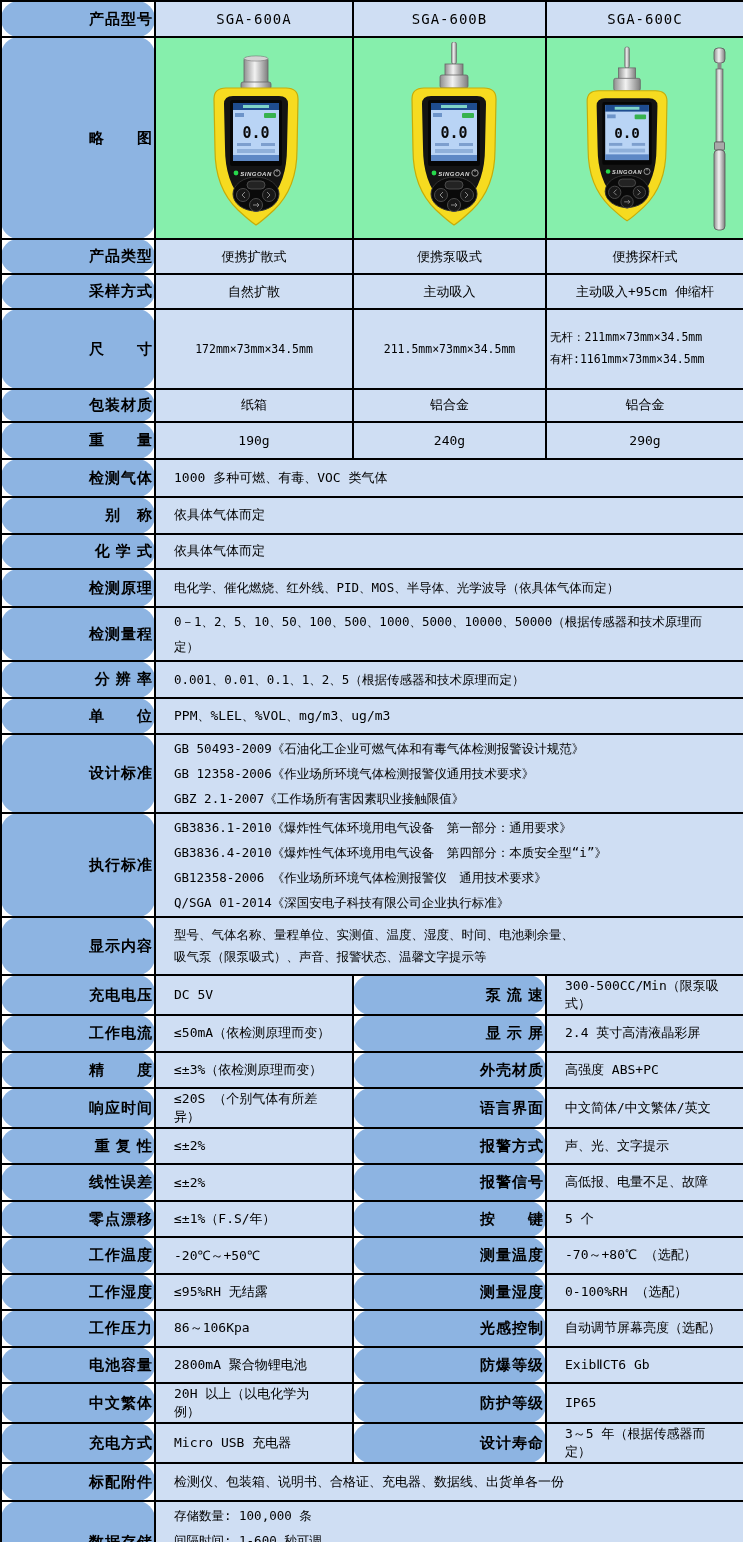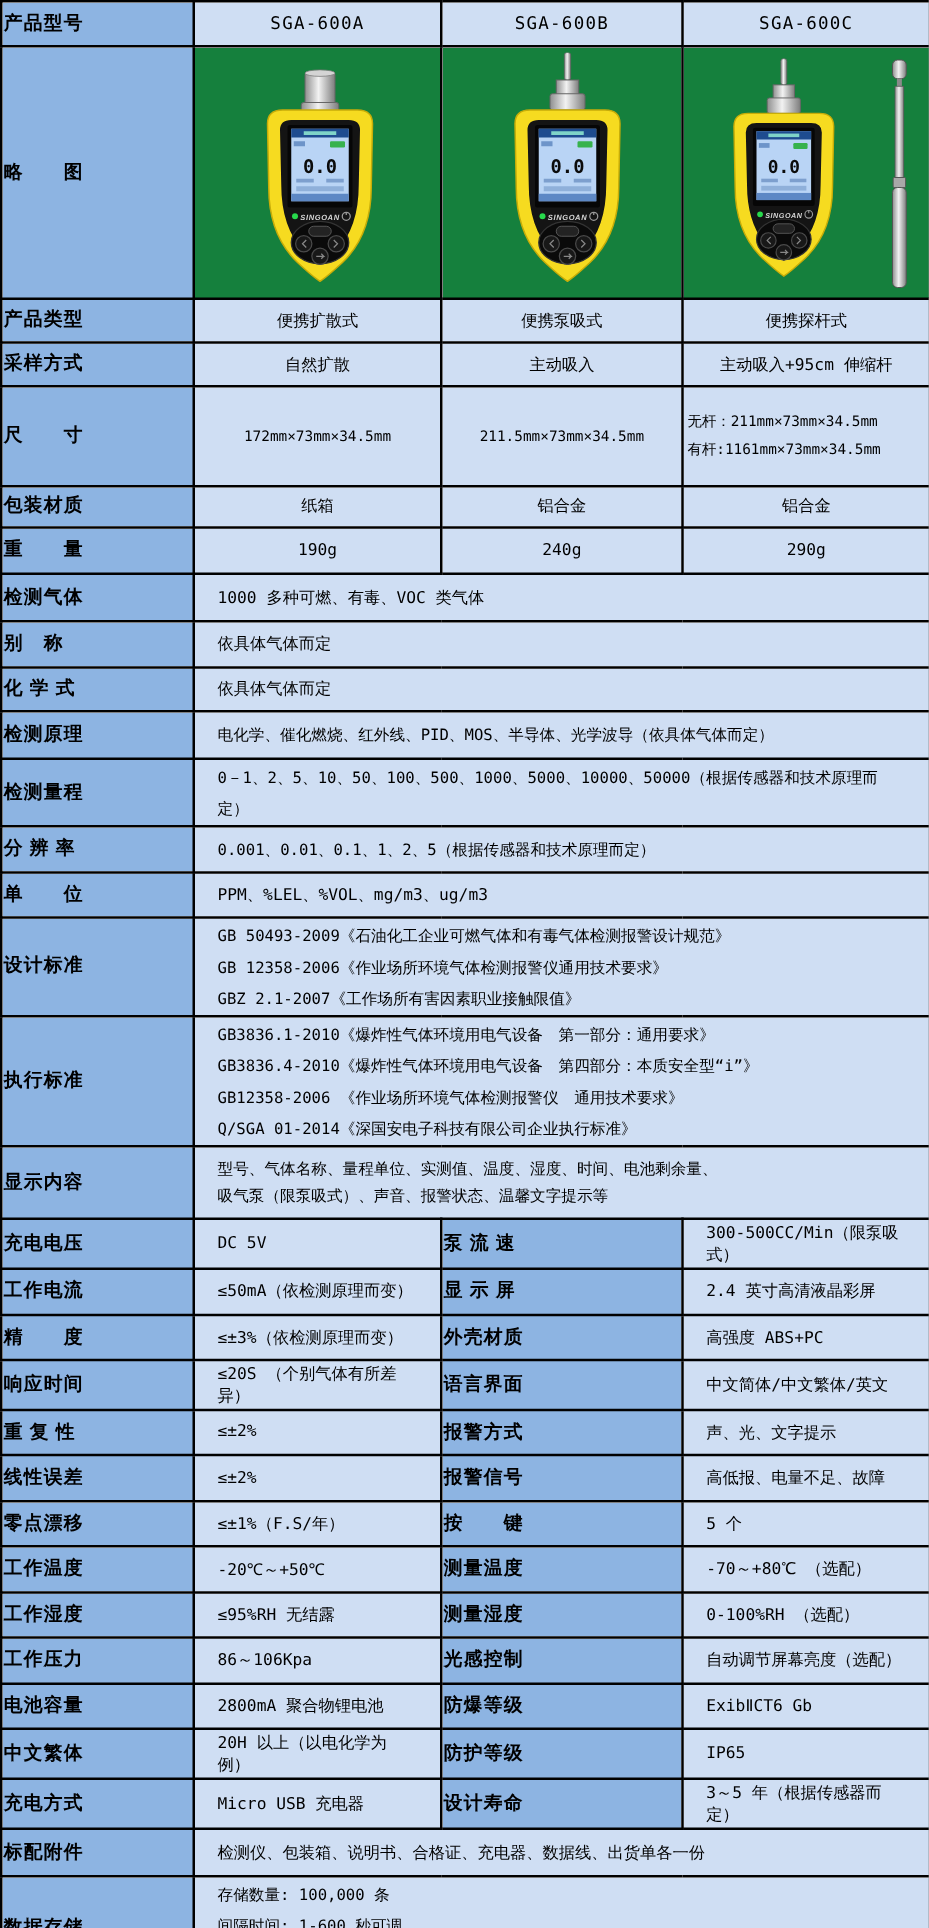--- a/index.html
+++ b/index.html
@@ -1,25 +1,25 @@
 <!DOCTYPE html>
 <html><head>
 <meta charset="utf-8">
 <style>
   html,body{margin:0;padding:0;background:#fff;}
   .sheet{width:743px;}
   table{border-collapse:collapse;table-layout:fixed;width:743px;
         font-family:"DejaVu Sans Mono", monospace;color:#000;}
   td{border:2px solid #000;overflow:hidden;vertical-align:middle;}
-  .lbl{background:#8DB4E2;font-family:Liberation Serif, serif;
-       font-weight:bold;font-size:15px;text-align:left;letter-spacing:1px;line-height:1.35;}
+  .lbl{background:#8DB4E2;font-family:Liberation Sans, sans-serif;
+       font-weight:bold;font-size:15px;text-align:right;letter-spacing:1px;line-height:1.35;border-radius:18px;}
   .val{background:#CFDEF3;font-size:13px;}
   .center{text-align:center;}
   .left{text-align:left;padding:1px 18px;}
-  .photo{background:#15803d;text-align:left;vertical-align:middle;}
+  .photo{background:#86efac;text-align:left;vertical-align:middle;}
   .dims{font-size:11.5px;margin-left:44px;}
   .dimsL{font-size:11.5px;text-align:left;padding:17px 3px;line-height:1.9;}
   .lines{line-height:25px;font-size:12.5px;}
   .lines2{line-height:22px;font-size:12.5px;}
   .model{font-size:14px;letter-spacing:1px;}
   svg{display:block;margin:0 auto;}
 </style>
 </head>
 <body>
 

